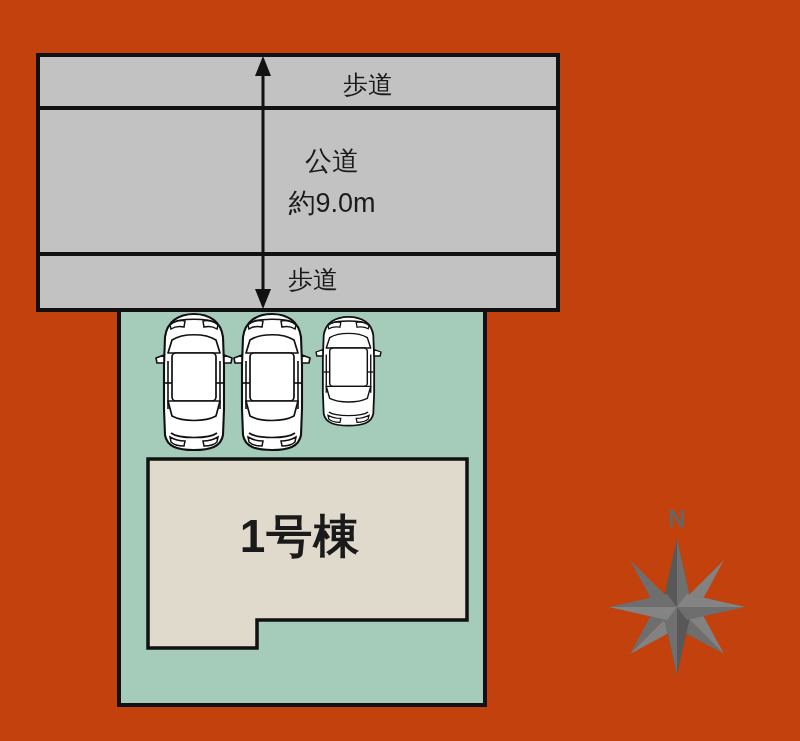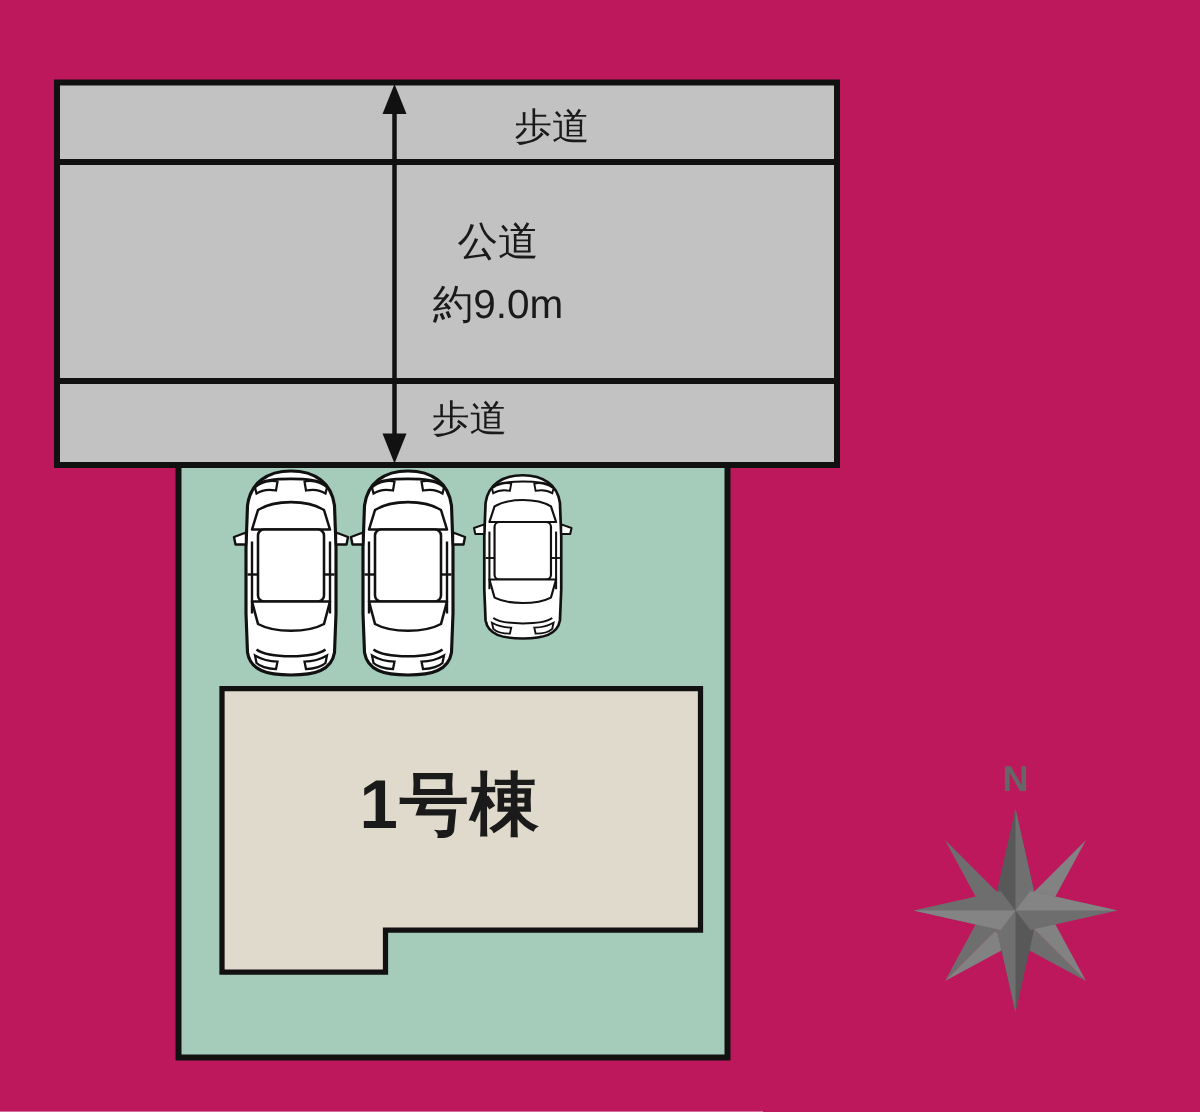--- a/index.html
+++ b/index.html
@@ -1,18 +1,18 @@
 <!DOCTYPE html>
 <html><head>
 <meta charset="utf-8">
 <style>
   html,body{margin:0;padding:0;background:#ffffff;}
   body{width:800px;height:741px;position:relative;overflow:hidden;
        font-family:"Liberation Sans","DejaVu Sans",sans-serif;}
-  #stage{position:absolute;left:0;top:0;width:800px;height:741px;background:#be185d;}
+  #stage{position:absolute;left:0;top:0;width:800px;height:741px;background:#c2410c;}
   svg#plan{position:absolute;left:0;top:0;width:800px;height:741px;display:block;}
   .lbl{font-family:"Liberation Sans","DejaVu Sans",sans-serif;fill:#1a1a1a;
        text-anchor:middle;dominant-baseline:middle;}
   .lbl-walk{font-size:25px;}
   .lbl-road{font-size:27px;}
   .lbl-house{font-size:46px;font-weight:bold;letter-spacing:1px;}
   .lbl-n{font-size:24px;font-weight:bold;fill:#666666;}
 </style>
 </head>
 <body>

